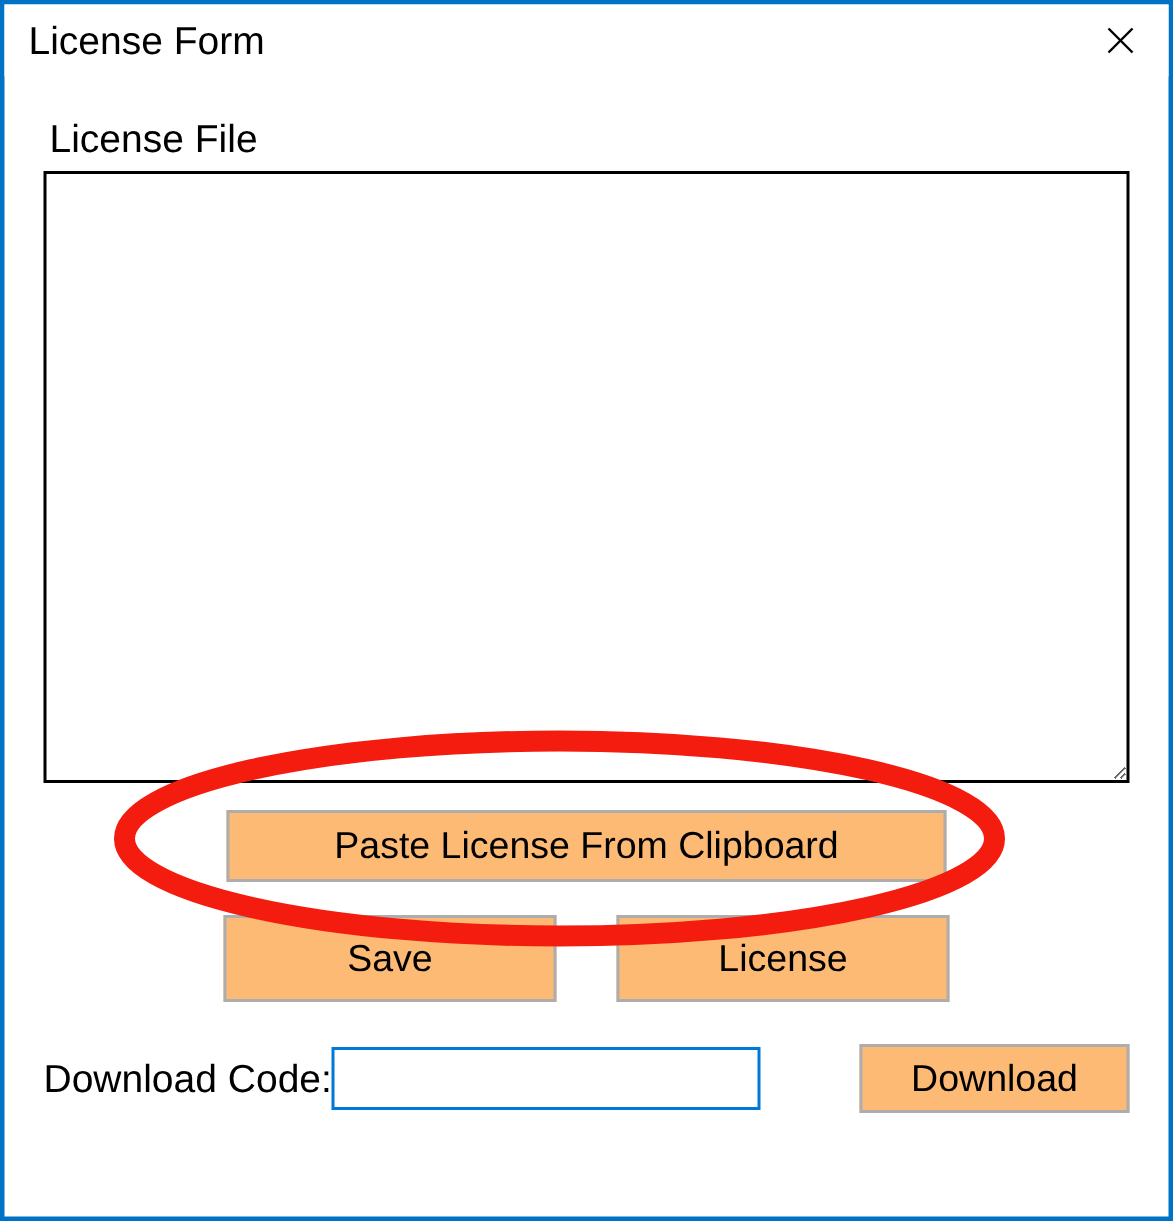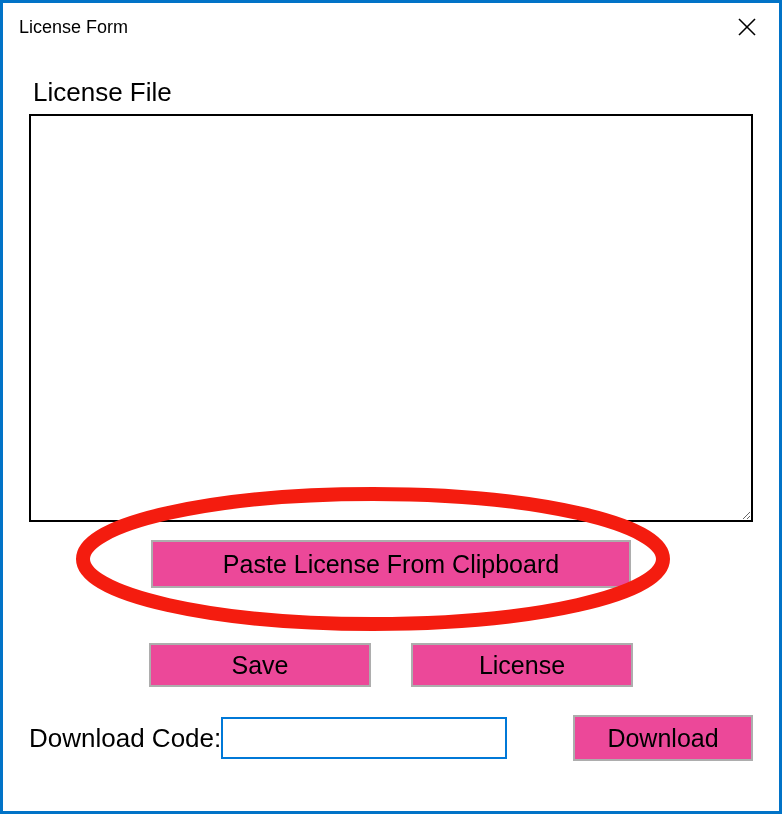--- a/index.html
+++ b/index.html
@@ -23,21 +23,21 @@
       flex-direction: column;
     }
     .titlebar {
       display: flex;
       align-items: center;
       justify-content: space-between;
       padding: 8px 12px 8px 16px;
       background: #fff;
     }
     .titlebar-title {
-      font-size: 18px;
+      font-size: 26px;
       color: #000;
     }
     .close-btn {
       width: 40px;
       height: 32px;
       display: flex;
       align-items: center;
       justify-content: center;
       cursor: pointer;
     }
@@ -60,21 +60,21 @@
       margin-bottom: 6px;
       padding: 0 4px;
     }
     .license-box {
       width: 100%;
       height: 408px;
       border: 2px solid #000;
       background: #fff;
     }
     .btn {
-      background: #ec4899;
+      background: #fdba74;
       border: 2px solid #ADADAD;
       font-size: 25px;
       color: #000;
       font-family: inherit;
       cursor: pointer;
       display: flex;
       align-items: center;
       justify-content: center;
     }
     .paste-btn {
@@ -83,22 +83,21 @@
       margin: 18px auto 0 auto;
     }
     .sc-row {
       display: flex;
       justify-content: center;
       gap: 40px;
       margin-top: 22px;
     }
     .sc-btn {
       width: 222px;
-      height: 44px;
-      margin-top: 33px;
+      height: 58px;
     }
     .download-row {
       display: flex;
       align-items: center;
       margin-top: 28px;
     }
     .download-label {
       font-size: 26px;
       color: #000;
       white-space: nowrap;

